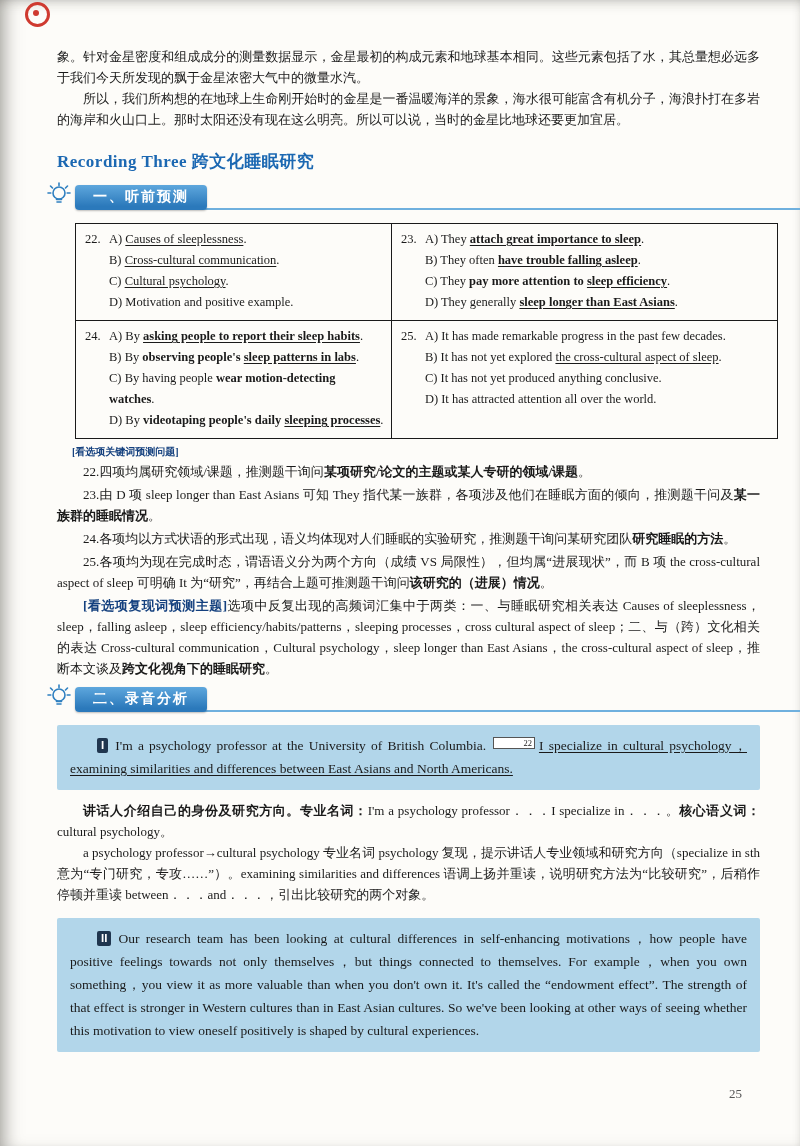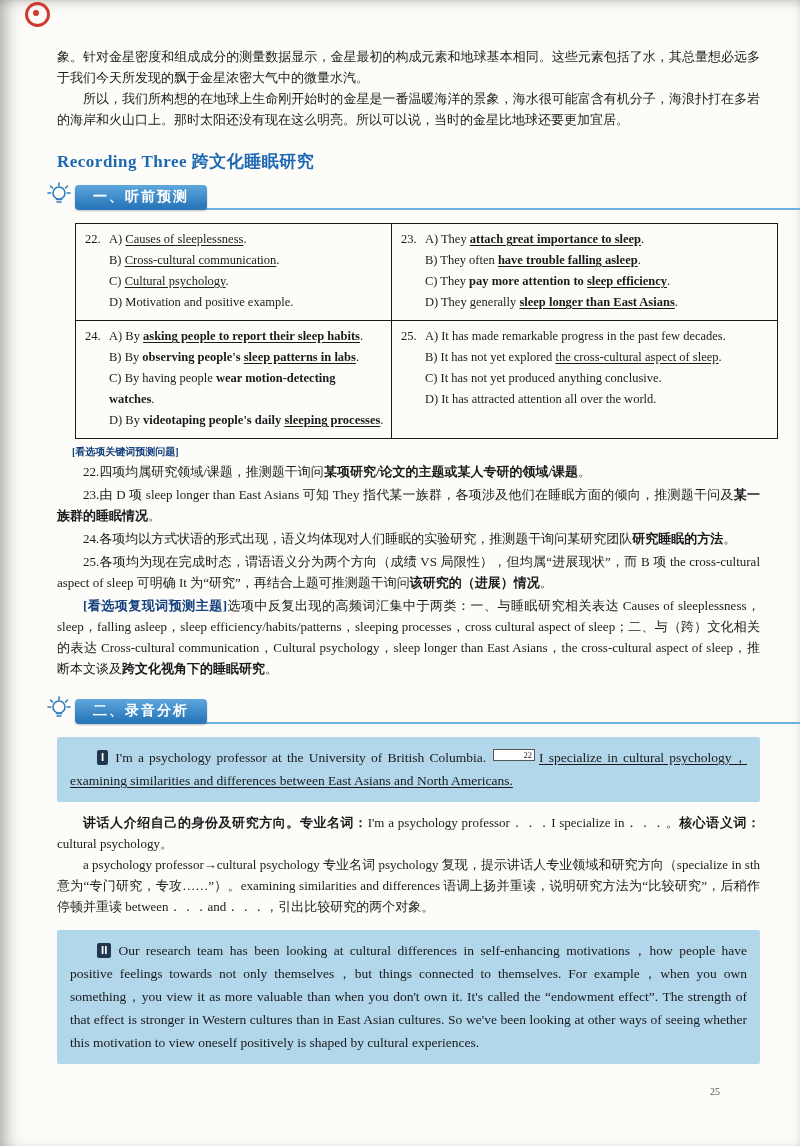--- a/index.html
+++ b/index.html
@@ -77,21 +77,21 @@
     font-weight:bold;font-size:11.5px;line-height:15px;
     padding:0 4px;margin-right:7px;border-radius:2px;
     text-indent:0;vertical-align:1px;
   }
   .qmark{
     display:inline-block;border:1px solid #555;background:#fff;
     font-size:8.5px;line-height:10px;padding:0 2px;margin:0 4px 0 2px;
     vertical-align:4px;text-decoration:none;
   }
 
-  .page-number{position:absolute;right:80px;top:1086px;font-size:10px;color:#555;}
+  .page-number{position:absolute;right:58px;top:1086px;font-size:13px;color:#555;}
 </style>
 </head>
 <body>
 
 <div class="page">
   <div class="corner-badge"></div>
 
   <div class="content">
 
     <div class="intro">
@@ -154,21 +154,21 @@
 
     <div class="analysis">
       <p class="bracket-header">[看选项关键词预测问题]</p>
       <p class="cn indent"><span>22.四项均属研究领域/课题，推测题干询问</span><span class="b">某项研究/论文的主题或某人专研的领域/课题</span><span>。</span></p>
       <p class="cn indent"><span>23.由 D 项 sleep longer than East Asians 可知 They 指代某一族群，各项涉及他们在睡眠方面的倾向，推测题干问及</span><span class="b">某一族群的睡眠情况</span><span>。</span></p>
       <p class="cn indent"><span>24.各项均以方式状语的形式出现，语义均体现对人们睡眠的实验研究，推测题干询问某研究团队</span><span class="b">研究睡眠的方法</span><span>。</span></p>
       <p class="cn indent"><span>25.各项均为现在完成时态，谓语语义分为两个方向（成绩 VS 局限性），但均属“进展现状”，而 B 项 the cross-cultural aspect of sleep 可明确 It 为“研究”，再结合上题可推测题干询问</span><span class="b">该研究的（进展）情况</span><span>。</span></p>
       <p class="cn indent"><span class="bracket-inline">[看选项复现词预测主题]</span><span><span>选项中反复出现的高频词汇集中于两类：一、与睡眠研究相关表达 Causes of sleeplessness，sleep，falling asleep，sleep efficiency/habits/patterns，sleeping processes，cross cultural aspect of sleep；二、与（跨）文化相关的表达 Cross-cultural communication，Cultural psychology，sleep longer than East Asians，the cross-cultural aspect of sleep，推断本文谈及</span><span class="b">跨文化视角下的睡眠研究</span><span>。</span></span></p>
     </div>
 
-    <div class="sec-row" style="margin-top:16px;">
+    <div class="sec-row" style="margin-top:4px;">
       <span class="bulb">
         <svg width="28" height="28" viewBox="0 0 28 28">
           <g stroke="#2e7fc0" fill="none" stroke-width="1.6" stroke-linecap="round">
             <circle cx="14" cy="12" r="6"></circle>
             <path d="M11.5 18.5 h5"></path>
             <path d="M12 21 h4"></path>
             <path d="M14 2 v2.5"></path>
             <path d="M5.5 5 l2 2"></path>
             <path d="M22.5 5 l-2 2"></path>
             <path d="M3 12 h2.8"></path>

